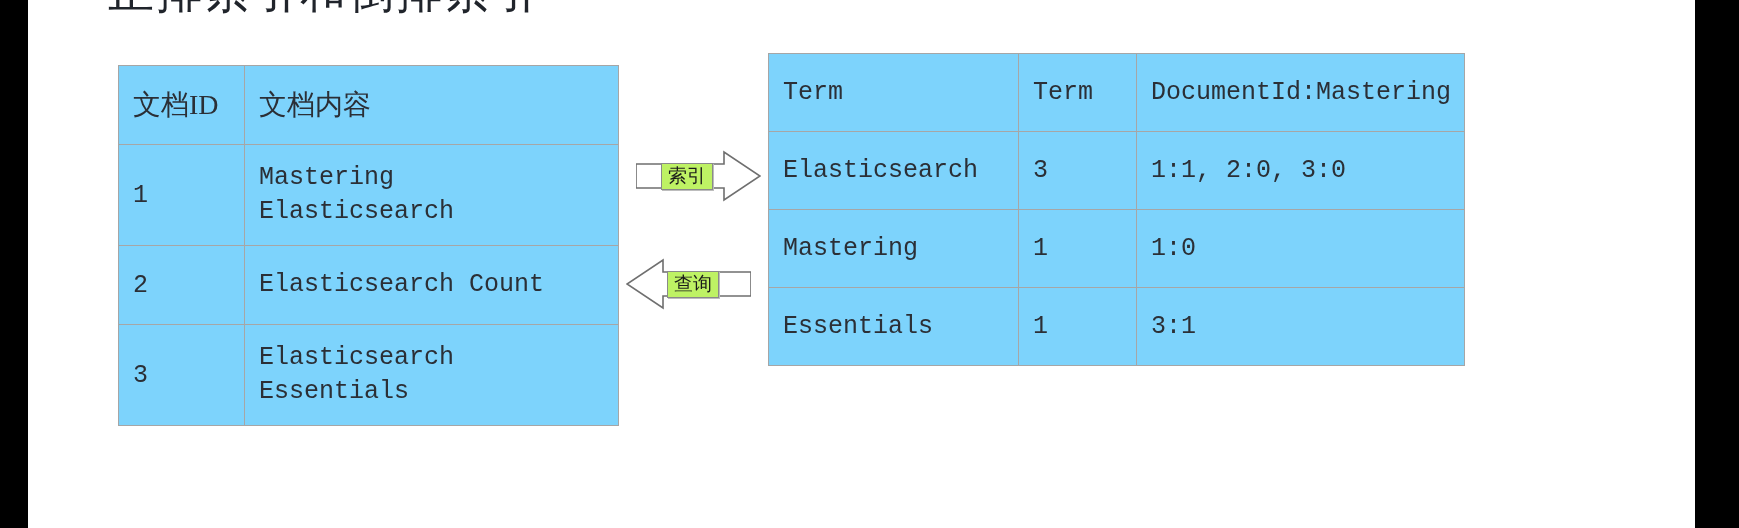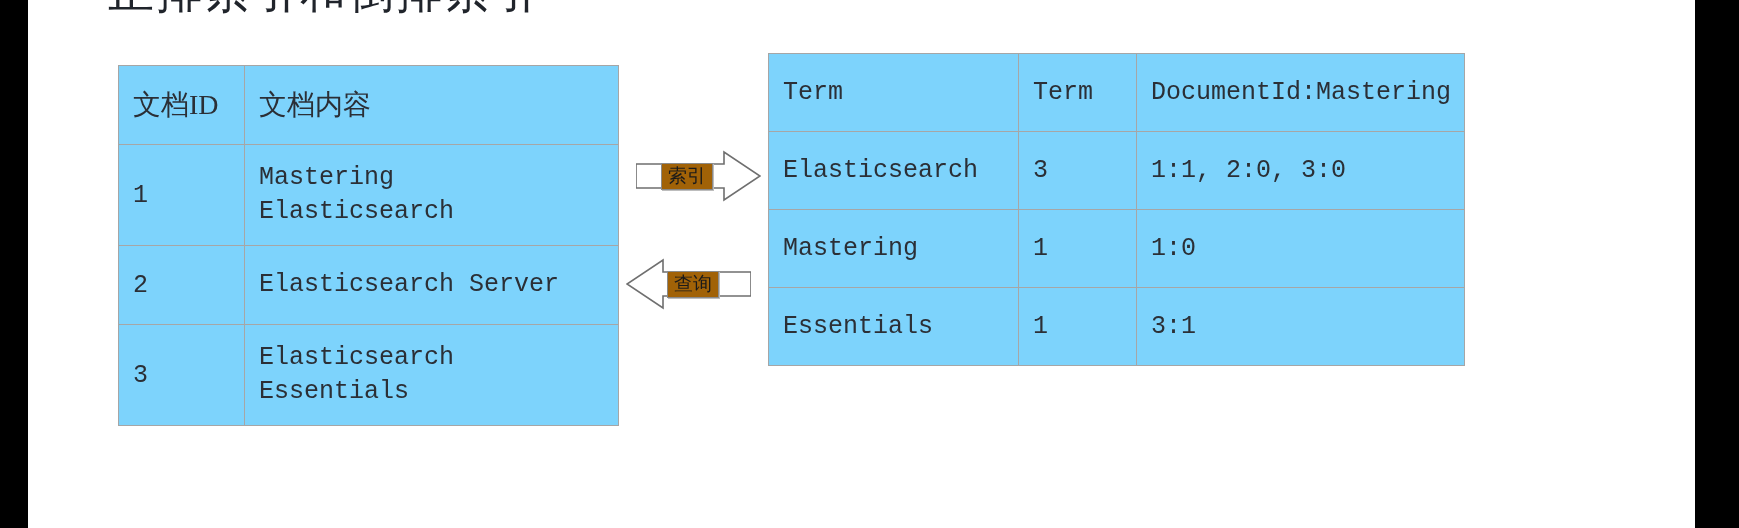--- a/index.html
+++ b/index.html
@@ -101,21 +101,21 @@
   .arrow-wrap {
     position: absolute;
   }
   #arrow-index  { left: 608px; top: 150px;  width: 125px; height: 52px; }
   #arrow-query  { left: 598px; top: 258px;  width: 125px; height: 52px; }
   .arrow-wrap svg { display: block; }
 
   .arrow-label {
     position: absolute;
     border: 1px solid #8a8a8a;
-    background: #a16207;
+    background: #bef264;
     color: #1a1a1a;
     font-family: "Liberation Sans", "DejaVu Sans", sans-serif;
     font-size: 19px;
     line-height: 22px;
     padding: 1px 6px 2px 6px;
     white-space: nowrap;
     box-shadow: 1px 1px 0 #bdbdbd;
   }
   #label-index { left: 633px; top: 163px; }
   #label-query { left: 639px; top: 271px; text-align: center; }
@@ -140,21 +140,21 @@
         </tr>
       </thead>
       <tbody>
         <tr class="tall">
           <td class="doc-id">1</td>
           <td class="doc-body">Mastering
 Elasticsearch</td>
         </tr>
         <tr>
           <td class="doc-id">2</td>
-          <td class="doc-body">Elasticsearch Server</td>
+          <td class="doc-body">Elasticsearch Count</td>
         </tr>
         <tr class="tall">
           <td class="doc-id">3</td>
           <td class="doc-body">Elasticsearch
 Essentials</td>
         </tr>
       </tbody>
     </table>
 
     <div class="arrow-wrap" id="arrow-index">

